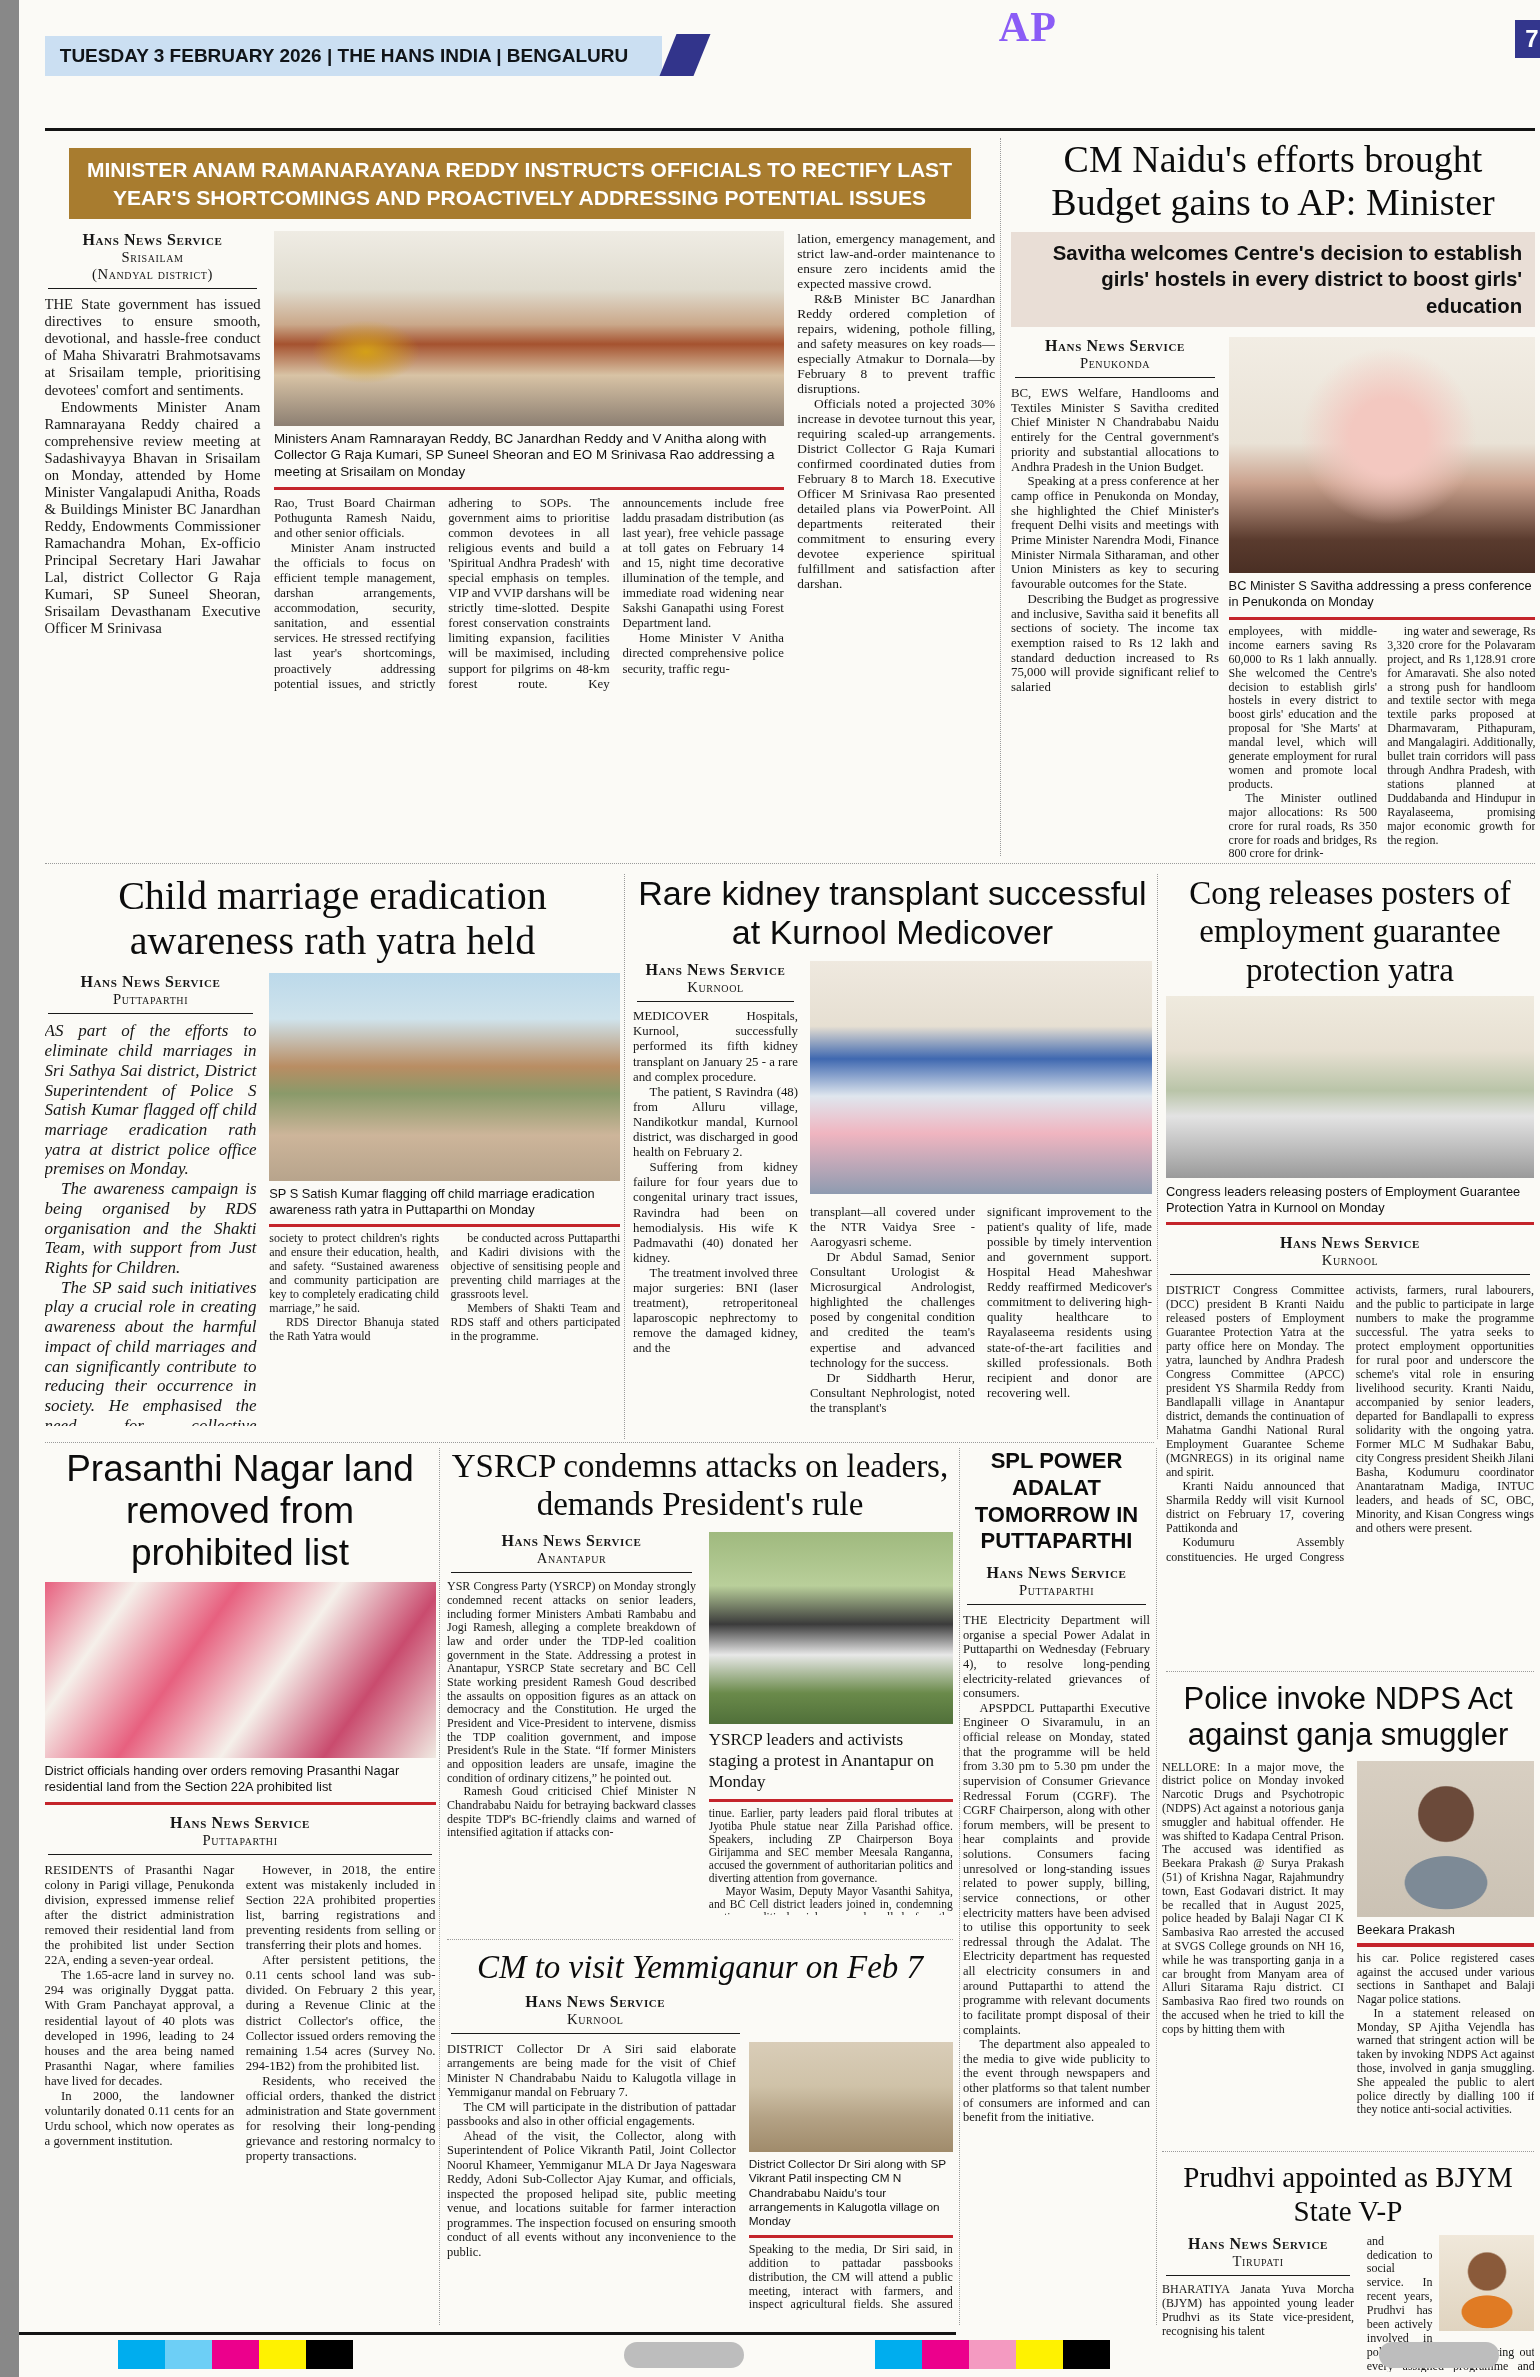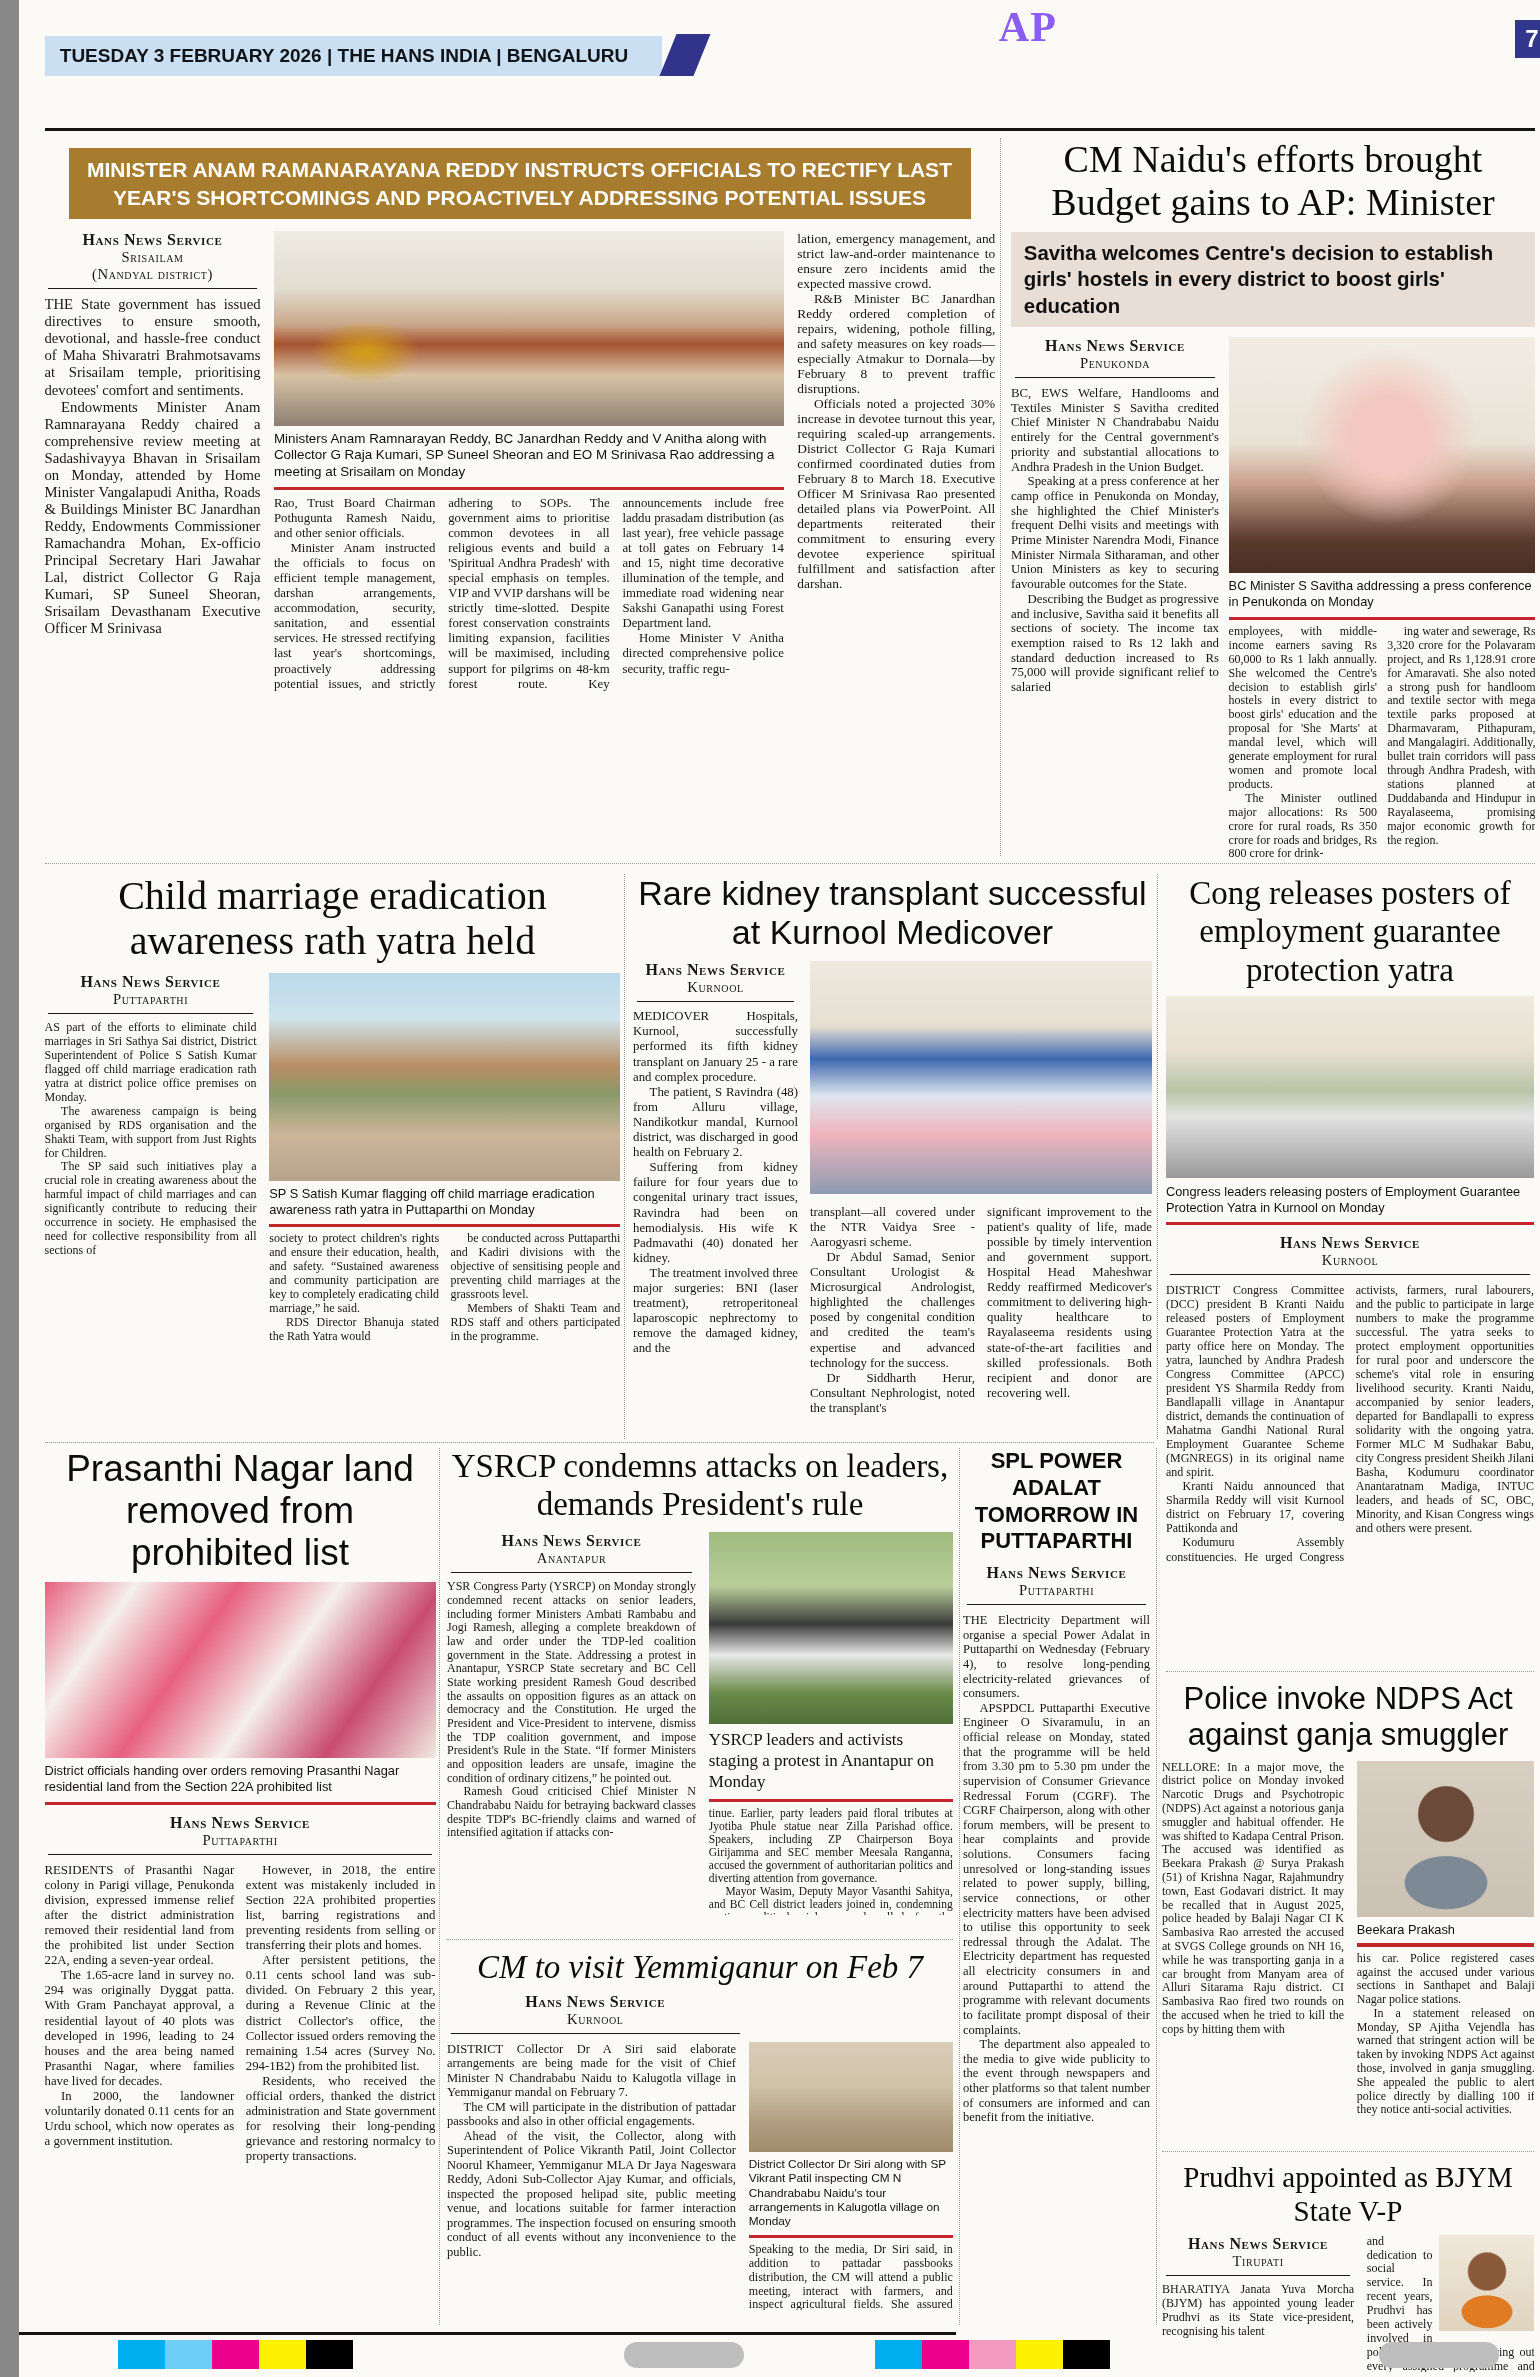--- a/index.html
+++ b/index.html
@@ -16,21 +16,21 @@
         font-weight:bold;font-size:42px;color:#8b5cf6;letter-spacing:1.3px;}
   .h-badge{left:1496px;top:20.4px;width:34px;height:38px;background:#33368d;color:#fff;text-align:center;
            line-height:38px;font-family:"Liberation Sans",sans-serif;font-weight:bold;font-size:24px;}
   .h-rule{left:25.5px;top:128px;width:1490px;height:2.6px;background:#141414;}
 
   
   .hl{text-align:center;color:#0c0c0c;margin:0;font-weight:normal;}
   .hl-sans{font-family:"Liberation Sans",sans-serif;}
   .hl-serif{font-family:"Liberation Serif",serif;}
   .kicker{color:#fff;background:#a87c2f;text-align:center;font-family:"Liberation Sans",sans-serif;font-weight:bold;}
-  .kicker2{color:#101010;background:#e9ded6;text-align:left;font-family:"Liberation Sans",sans-serif;font-weight:bold;}
+  .kicker2{color:#101010;background:#e9ded6;text-align:right;font-family:"Liberation Sans",sans-serif;font-weight:bold;}
   .byline{text-align:center;font-variant:small-caps;border-bottom:1.9px solid #1a1a1a;
           padding-bottom:5.1px;margin:0 3.8px 7.7px 3.8px;}
   .byline .svc{font-weight:bold;font-size:16px;letter-spacing:0.6px;}
   .byline .plc{font-size:14.7px;letter-spacing:0.6px;}
   .para{margin:0;text-align:justify;}
   .para + .para{text-indent:16.6px;}
   .caption{font-family:"Liberation Sans",sans-serif;color:#111;margin-top:5.1px;}
   .redrule{height:3.2px;background:#c4242b;margin:6.4px 0 5.1px 0;}
   .vdot{border-left:1.9px dotted #9a9a9a;width:0;}
   .hdot{border-top:1.9px dotted #9a9a9a;height:0;}
@@ -72,21 +72,21 @@
   .budget-body{margin-top:10.2px;display:grid;grid-template-columns:208px 307px;column-gap:9.6px;height:542px;overflow:hidden;}
   .budget-c1 .para{font-size:12.8px;line-height:1.15;}
   .budget-right .caption{font-size:12.8px;line-height:1.25;}
   .budget-2col{column-count:2;column-gap:10.2px;margin-top:2.6px;}
   .budget-2col .para{font-size:12px;line-height:1.16;}
 
   
   .child{left:25.5px;top:874px;width:576px;height:565px;overflow:hidden;}
   .child-hl{font-size:40px;line-height:1.12;}
   .child-body{margin-top:9px;display:grid;grid-template-columns:212px 351px;column-gap:12.8px;height:453px;overflow:hidden;}
-  .child-c1 .para{font-size:12px;line-height:1.16;}
+  .child-c1 .para{font-size:17px;line-height:1.16;font-style:italic;}
   .child-right .caption{font-size:12.8px;line-height:1.25;}
   .child-2col{column-count:2;column-gap:11.5px;margin-top:2.6px;}
   .child-2col .para{font-size:12px;line-height:1.16;}
 
   
   .kidney{left:614px;top:874px;width:519px;height:565px;overflow:hidden;}
   .kidney-hl{font-size:34px;line-height:1.14;}
   .kidney-body{margin-top:9px;display:grid;grid-template-columns:165px 165px 165px;grid-template-rows:auto auto;
                column-gap:12px;height:459px;overflow:hidden;}
   .kidney-colA{grid-column:1;grid-row:1/3;}

